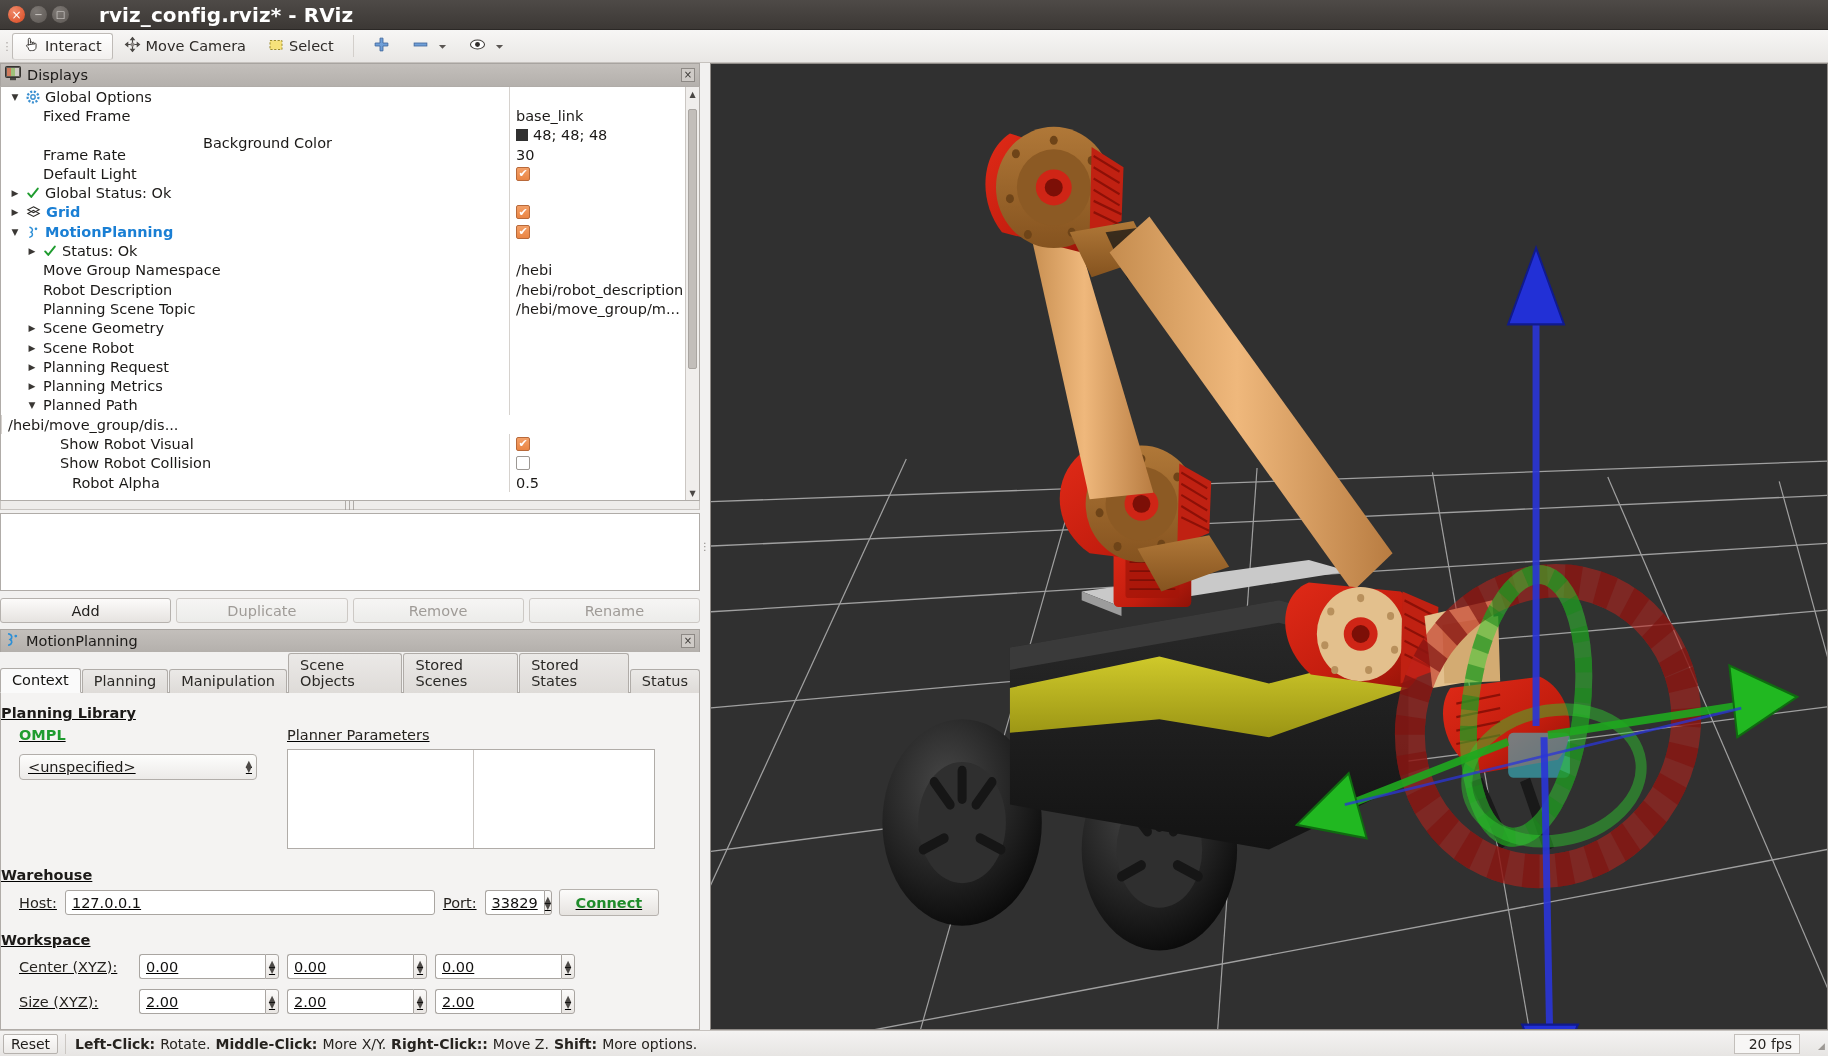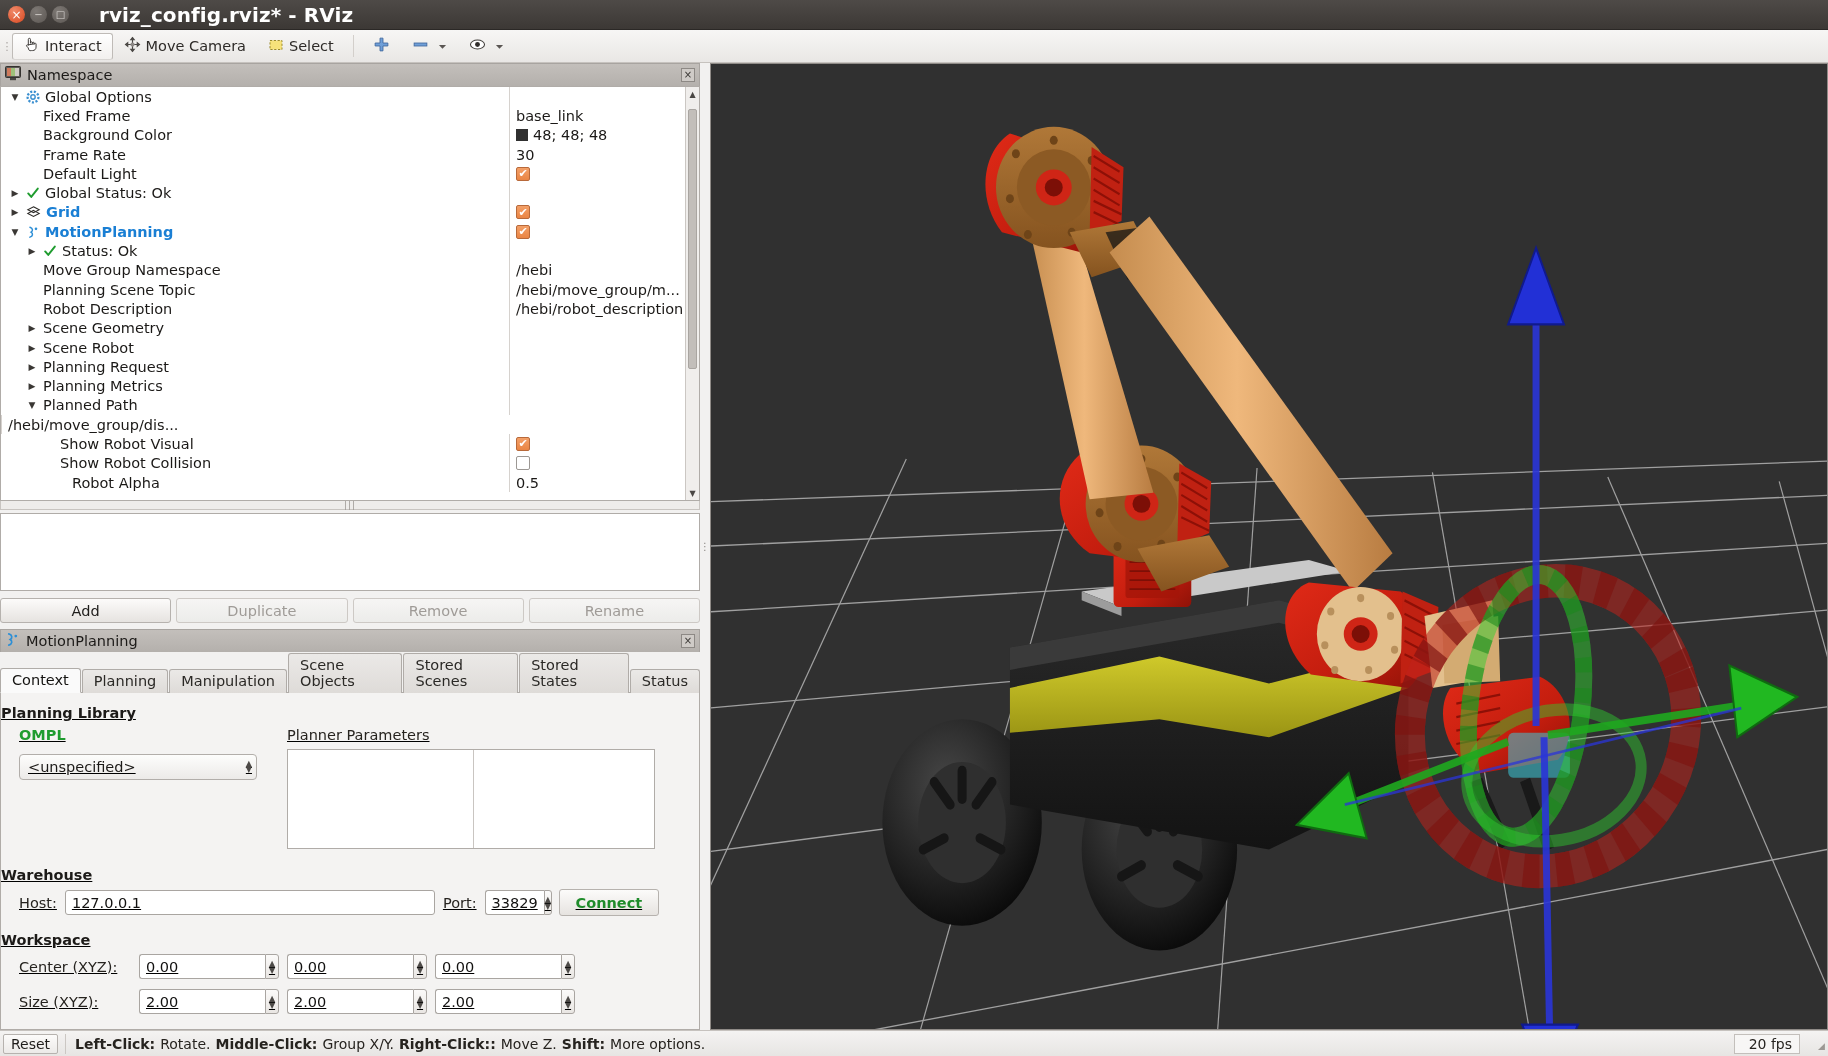--- a/index.html
+++ b/index.html
@@ -256,21 +256,21 @@
       <div class="panel-hdr">
         <span>
           <svg width="16" height="15" viewBox="0 0 16 15">
               <rect x="0.5" y="0.5" width="15" height="11" rx="1" fill="#5d5a57" stroke="#35322f"></rect>
               <rect x="2" y="2" width="4" height="8" fill="#cf7a5c"></rect>
               <rect x="6" y="2" width="4" height="8" fill="#9fc07a"></rect>
               <rect x="10" y="2" width="4" height="8" fill="#cfcac4"></rect>
               <rect x="5" y="12" width="6" height="2.2" fill="#4a4744"></rect>
             </svg>
         </span>
-        <span>Namespace</span>
+        <span>Displays</span>
         <span class="hx">
             <span>×</span>
           </span>
       </div>
 
       <div class="tree-wrap">
         <div class="tree" id="tree">
             <div class="trow">
               <div class="tname" style="padding-left: 8px;">
                 <span class="arrow">▼</span>
@@ -287,21 +287,21 @@
             <div class="trow">
               <div class="tname" style="padding-left: 25px;">
                 <span class="arrow blank">▶</span>
                 <span>Fixed Frame</span>
               </div>
               <div class="tval">
                 <span>base_link</span>
               </div>
             </div>
             <div class="trow">
-              <div class="tname" style="padding-left: 25px;">
+              <div class="tname" style="padding-left: 25px; flex-direction: column;">
                 <span class="arrow blank">▶</span>
                 <span>Background Color</span>
               </div>
               <div class="tval">
                 <span class="swatch" style="background: rgb(48, 48, 48);"></span>
                 <span>48; 48; 48</span>
               </div>
             </div>
             <div class="trow">
               <div class="tname" style="padding-left: 25px;">
@@ -380,33 +380,33 @@
                 <span class="arrow blank">▶</span>
                 <span>Move Group Namespace</span>
               </div>
               <div class="tval">
                 <span>/hebi</span>
               </div>
             </div>
             <div class="trow">
               <div class="tname" style="padding-left: 25px;">
                 <span class="arrow blank">▶</span>
+                <span>Robot Description</span>
+              </div>
+              <div class="tval">
+                <span>/hebi/robot_description</span>
+              </div>
+            </div>
+            <div class="trow">
+              <div class="tname" style="padding-left: 25px;">
+                <span class="arrow blank">▶</span>
                 <span>Planning Scene Topic</span>
               </div>
               <div class="tval">
                 <span>/hebi/move_group/m...</span>
-              </div>
-            </div>
-            <div class="trow">
-              <div class="tname" style="padding-left: 25px;">
-                <span class="arrow blank">▶</span>
-                <span>Robot Description</span>
-              </div>
-              <div class="tval">
-                <span>/hebi/robot_description</span>
               </div>
             </div>
             <div class="trow">
               <div class="tname" style="padding-left: 25px;">
                 <span class="arrow">▶</span>
                 <span>Scene Geometry</span>
               </div>
               <div class="tval"></div>
             </div>
             <div class="trow">
@@ -843,21 +843,21 @@
   </div>
 
   <div class="statusbar">
     <div class="reset-btn">
         <span>Reset</span>
       </div>
     <div class="status-text" id="status-text">
         <b>Left-Click:</b>
         <span>Rotate.</span>
         <b>Middle-Click:</b>
-        <span>Group X/Y.</span>
+        <span>More X/Y.</span>
         <b>Right-Click::</b>
         <span>Move Z.</span>
         <b>Shift:</b>
         <span>More options.</span>
       </div>
     <div class="fps-box">
         <span>20 fps</span>
       </div>
     <div class="grip-corner">◢</div>
   </div>

